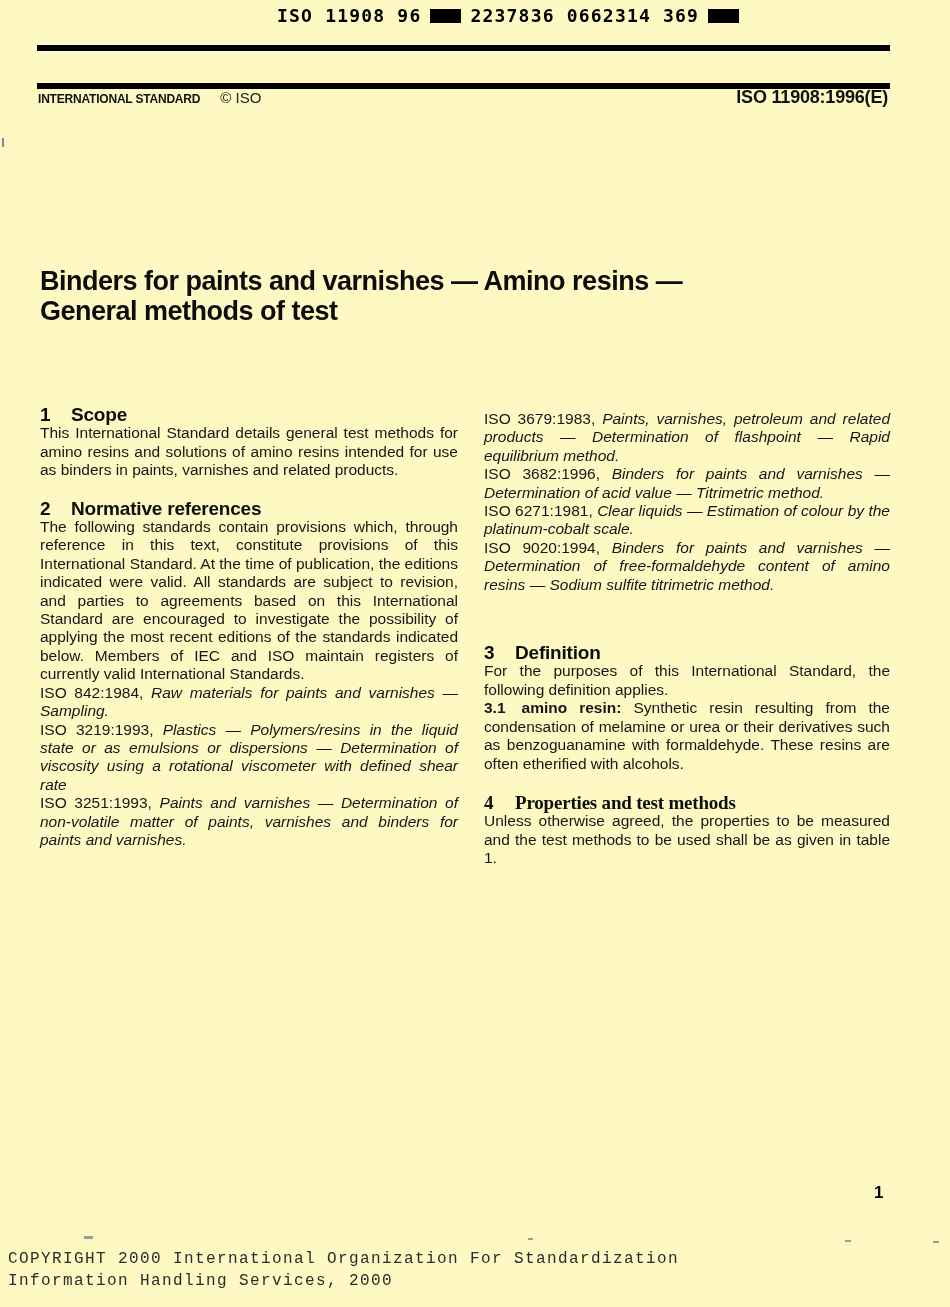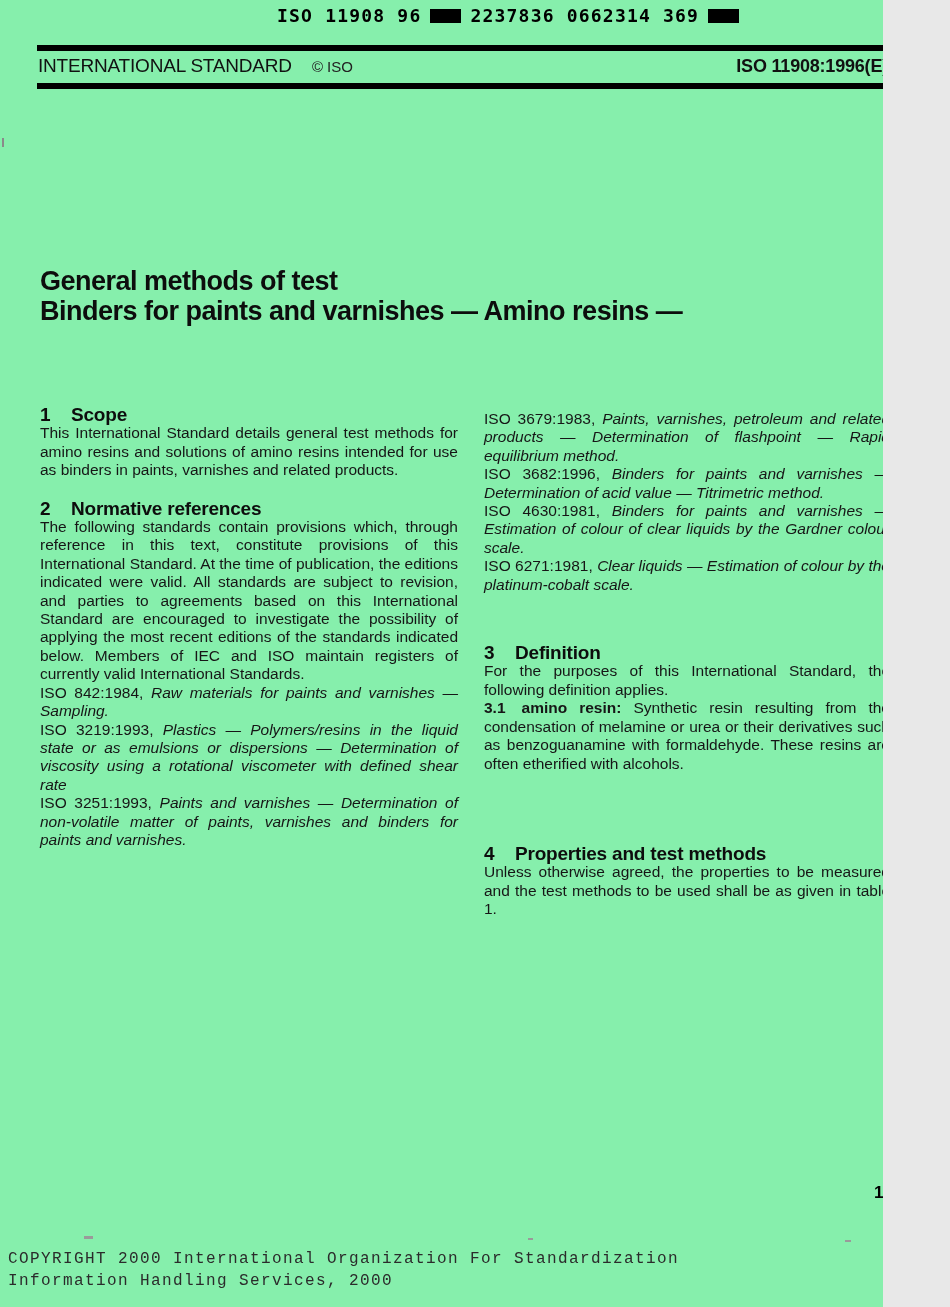--- a/index.html
+++ b/index.html
@@ -1,33 +1,33 @@
 <!DOCTYPE html>
 <html><head>
 <meta charset="utf-8">
 <style>
   html,body{margin:0;padding:0;background:#e8e8e8;}
   .page{
-    position:relative;width:883px;height:1307px;background:#86efac;
+    position:relative;width:950px;height:1307px;background:#fef9c3;
     font-family:"Liberation Sans",sans-serif;color:#111;overflow:hidden;
   }
   
   .ocr{
     position:absolute;left:277px;top:5px;display:flex;align-items:center;
     font-family:"DejaVu Sans Mono",monospace;font-weight:700;font-size:18px;
     letter-spacing:1.2px;white-space:nowrap;color:#000;
   }
   .ocr .blk{width:31px;height:14px;background:#000;display:inline-block;margin:0 9px;}
   .ocr .blk:last-child{margin-right:0;}
   
   .rule{position:absolute;left:37px;width:853px;height:6px;background:#000;}
   .rule.r1{top:45px;}
   .rule.r2{top:83px;}
   .mast{position:absolute;left:38px;top:55px;width:850px;display:flex;align-items:baseline;}
-  .mast .ml{font-weight:400;font-size:19px;letter-spacing:-0.2px;}
+  .mast .ml{font-weight:700;font-size:12px;letter-spacing:-0.2px;margin-top:37px;}
   .mast .ciso{margin-left:20px;font-size:15px;color:#222;}
   .mast .mr{margin-left:auto;font-weight:700;font-size:18px;letter-spacing:-0.2px;}
   
   .title{
     position:absolute;left:40px;top:266px;width:820px;
     font-weight:700;font-size:27px;line-height:30px;letter-spacing:-0.5px;color:#0d0d0d;
   }
   
   .col{position:absolute;top:400px;font-size:15.5px;line-height:18.4px;text-align:justify;color:#161616;}
   .col.left{left:40px;width:418px;}
@@ -40,21 +40,21 @@
   .norm-h{margin-top:20px;}
   .norm-b{margin-top:12px;}
   .ref{margin-top:14px;}
   .ref em{font-style:italic;margin-top:36px;}
   .col.right .ref.first{margin-top:10px;}
   .def-h{margin-top:50px;}
   .def-i{margin-top:20px;}
   .term{margin-top:25px;}
   .term b{font-weight:700;}
   .term .tnum{margin-right:16px;}
-  .prop-h{margin-top:72px;}
+  .prop-h{margin-top:21px;font-family:Liberation Serif, serif;}
   .prop-b{margin-top:16px;}
   
   .pageno{position:absolute;left:874px;top:1183px;font-weight:700;font-size:17px;color:#000;}
   .copyright{
     position:absolute;left:8px;top:1248px;
     font-family:"Liberation Mono",monospace;font-size:16px;line-height:22px;
     letter-spacing:1.4px;color:#2b2b2b;white-space:nowrap;
   }
   
   .tick{position:absolute;left:2px;top:138px;width:2px;height:9px;background:#8a8a8a;}
@@ -80,22 +80,22 @@
   <div class="mast">
     <span class="ml">INTERNATIONAL STANDARD</span>
     <span class="ciso">© ISO</span>
     <span class="mr">ISO 11908:1996(E)</span>
   </div>
   <div class="rule r2"></div>
 
   <span class="tick"></span>
 
   <div class="title">
+    <div>Binders for paints and varnishes — Amino resins —</div>
     <div>General methods of test</div>
-    <div>Binders for paints and varnishes — Amino resins —</div>
   </div>
 
   <div class="col left">
     <div class="h scope-h">
       <span class="num">1</span><span>Scope</span>
     </div>
     <p class="scope-b">This International Standard details general test methods for amino resins and solutions of amino resins intended for use as binders in paints, varnishes and related products.</p>
 
     <div class="h norm-h">
       <span class="num">2</span><span>Normative references</span>
@@ -103,22 +103,22 @@
     <p class="norm-b">The following standards contain provisions which, through reference in this text, constitute provisions of this International Standard. At the time of publication, the editions indicated were valid. All standards are subject to revision, and parties to agreements based on this International Standard are encouraged to investigate the possibility of applying the most recent editions of the standards indicated below. Members of IEC and ISO maintain registers of currently valid International Standards.</p>
 
     <p class="ref"><span>ISO 842:1984,</span> <em>Raw materials for paints and varnishes — Sampling.</em></p>
     <p class="ref"><span>ISO 3219:1993,</span> <em>Plastics — Polymers/resins in the liquid state or as emulsions or dispersions — Determination of viscosity using a rotational viscometer with defined shear rate</em></p>
     <p class="ref"><span>ISO 3251:1993,</span> <em>Paints and varnishes — Determination of non-volatile matter of paints, varnishes and binders for paints and varnishes.</em></p>
   </div>
 
   <div class="col right">
     <p class="ref first"><span>ISO 3679:1983,</span> <em>Paints, varnishes, petroleum and related products — Determination of flashpoint — Rapid equilibrium method.</em></p>
     <p class="ref"><span>ISO 3682:1996,</span> <em>Binders for paints and varnishes — Determination of acid value — Titrimetric method.</em></p>
-    <p class="ref"><span>ISO 4630:1981,</span> <em>Binders for paints and varnishes — Estimation of colour of clear liquids by the Gardner colour scale.</em></p>
     <p class="ref"><span>ISO 6271:1981,</span> <em>Clear liquids — Estimation of colour by the platinum-cobalt scale.</em></p>
+    <p class="ref"><span>ISO 9020:1994,</span> <em>Binders for paints and varnishes — Determination of free-formaldehyde content of amino resins — Sodium sulfite titrimetric method.</em></p>
 
     <div class="h def-h">
       <span class="num">3</span><span>Definition</span>
     </div>
     <p class="def-i">For the purposes of this International Standard, the following definition applies.</p>
     <p class="term">
       <b class="tnum">3.1</b><b>amino resin:</b>
       <span>Synthetic resin resulting from the condensation of melamine or urea or their derivatives such as benzoguanamine with formaldehyde. These resins are often etherified with alcohols.</span>
     </p>
 

